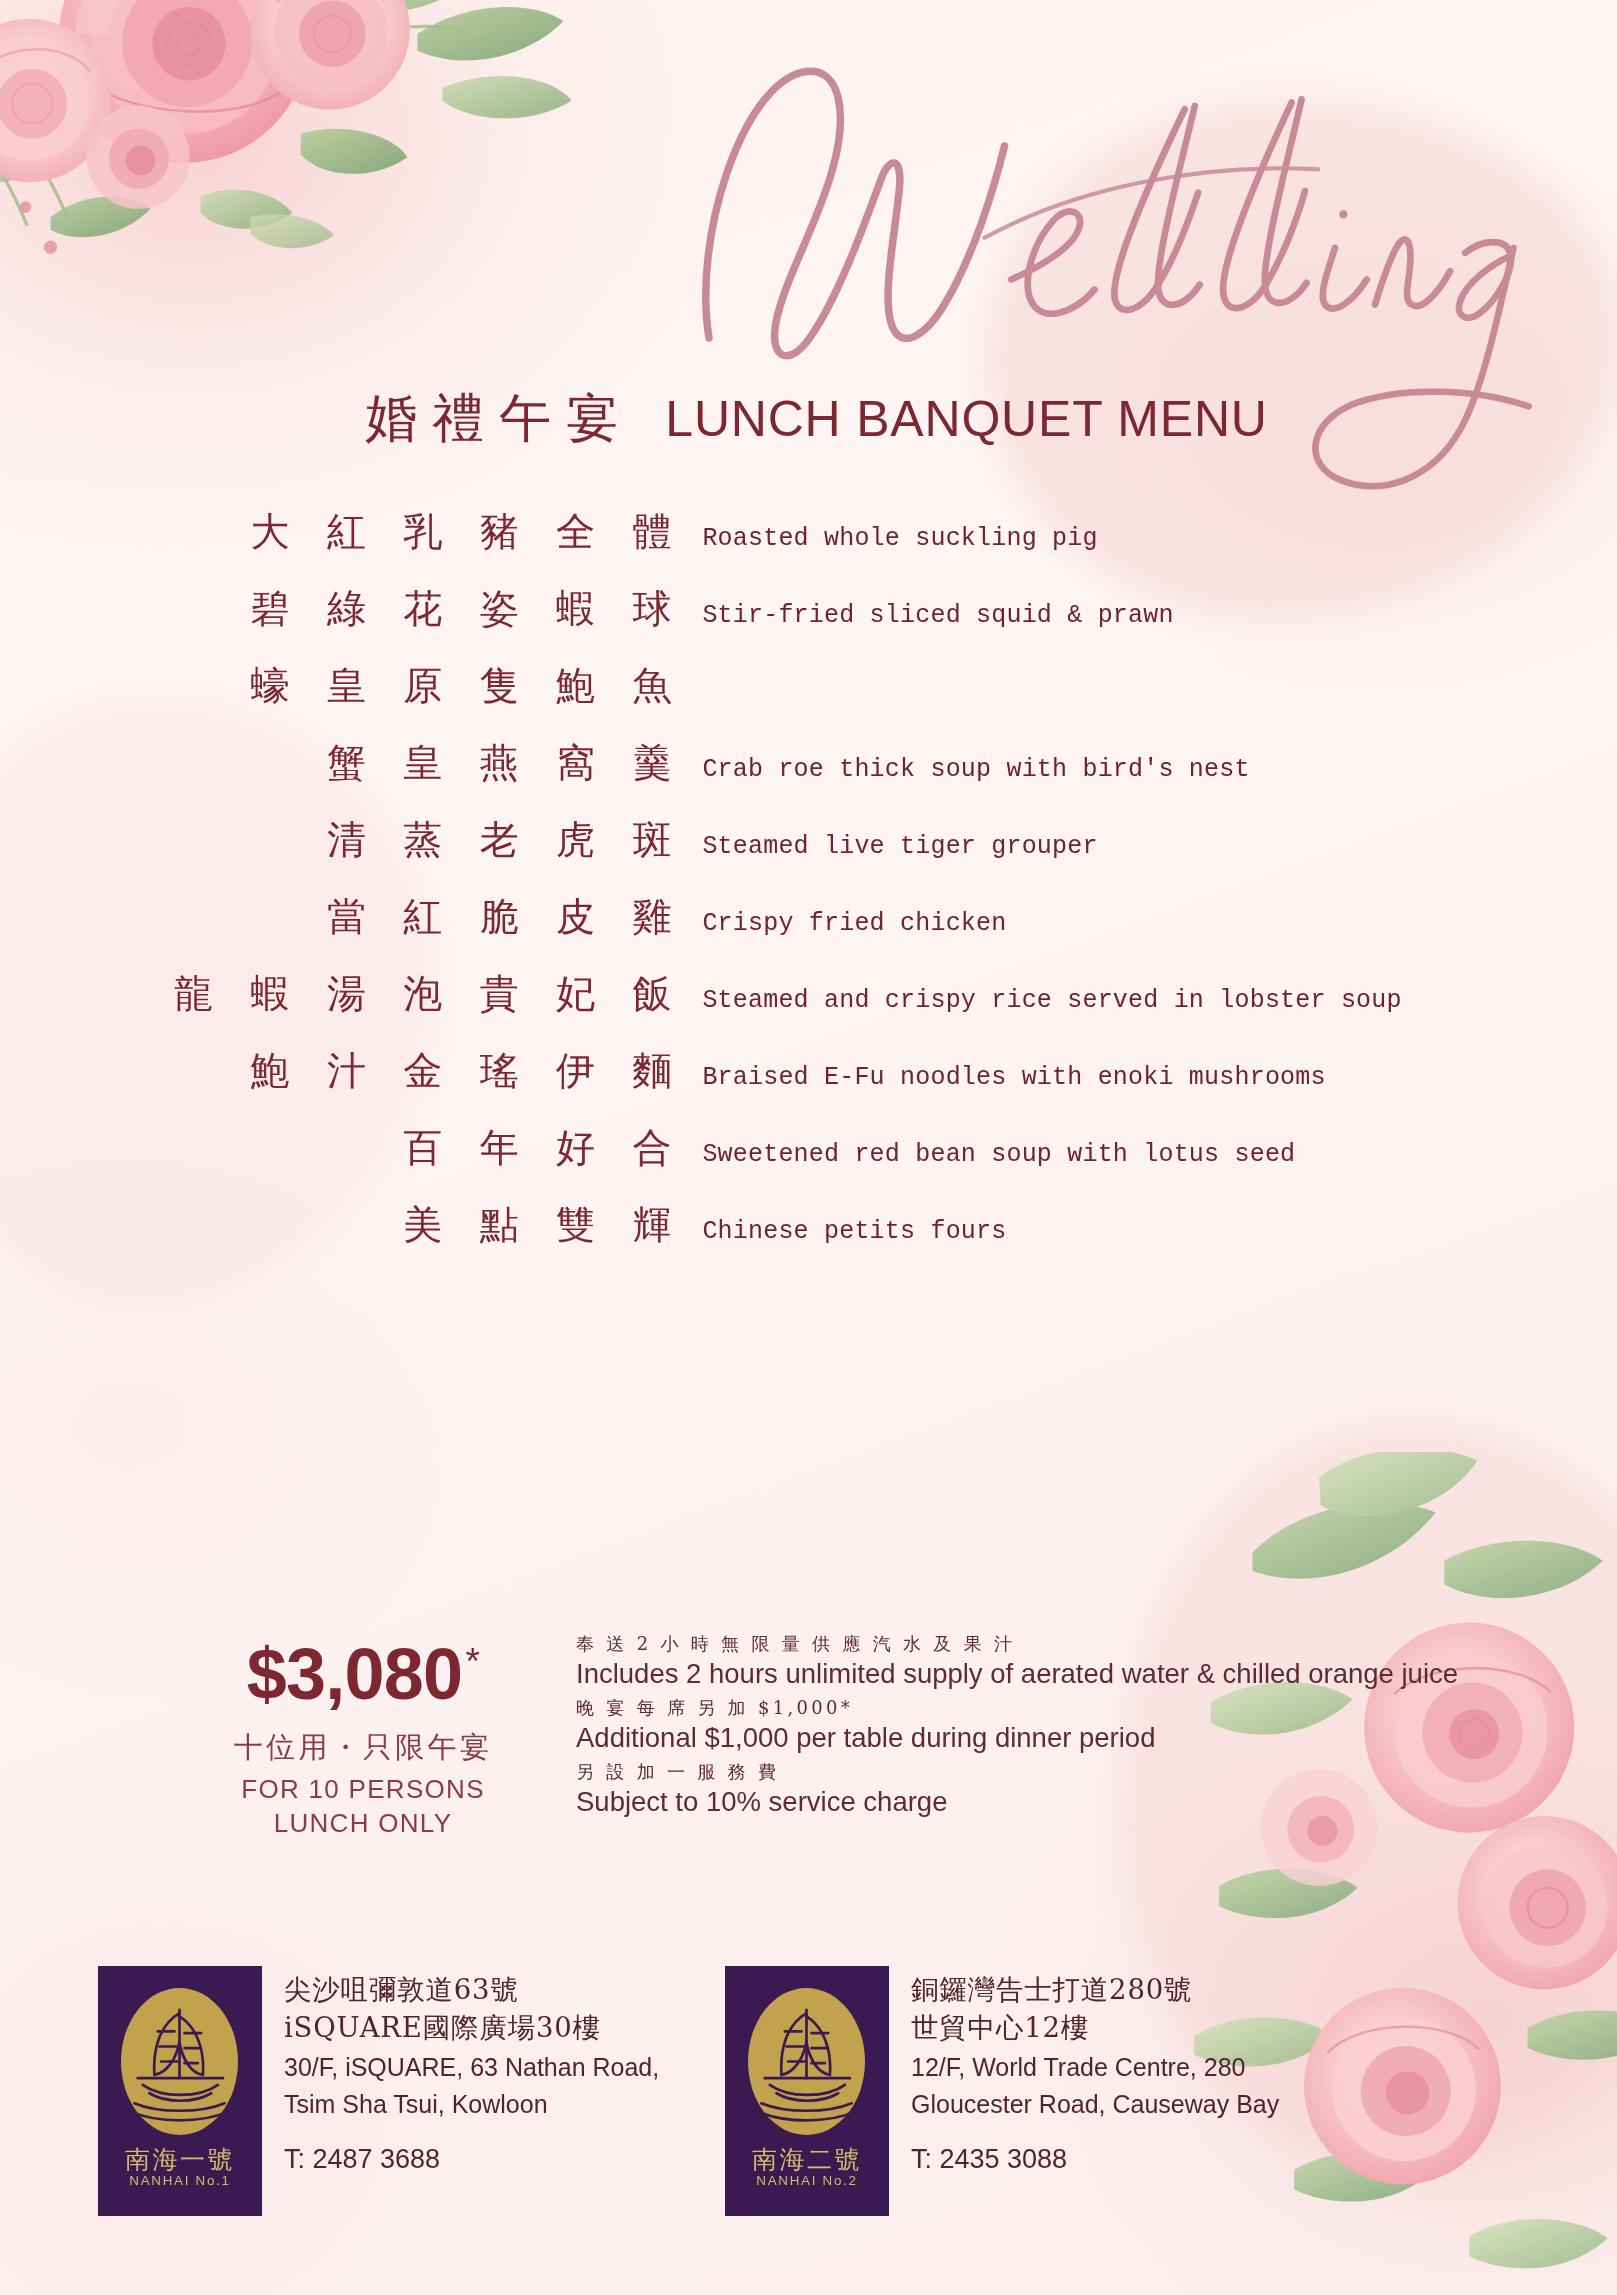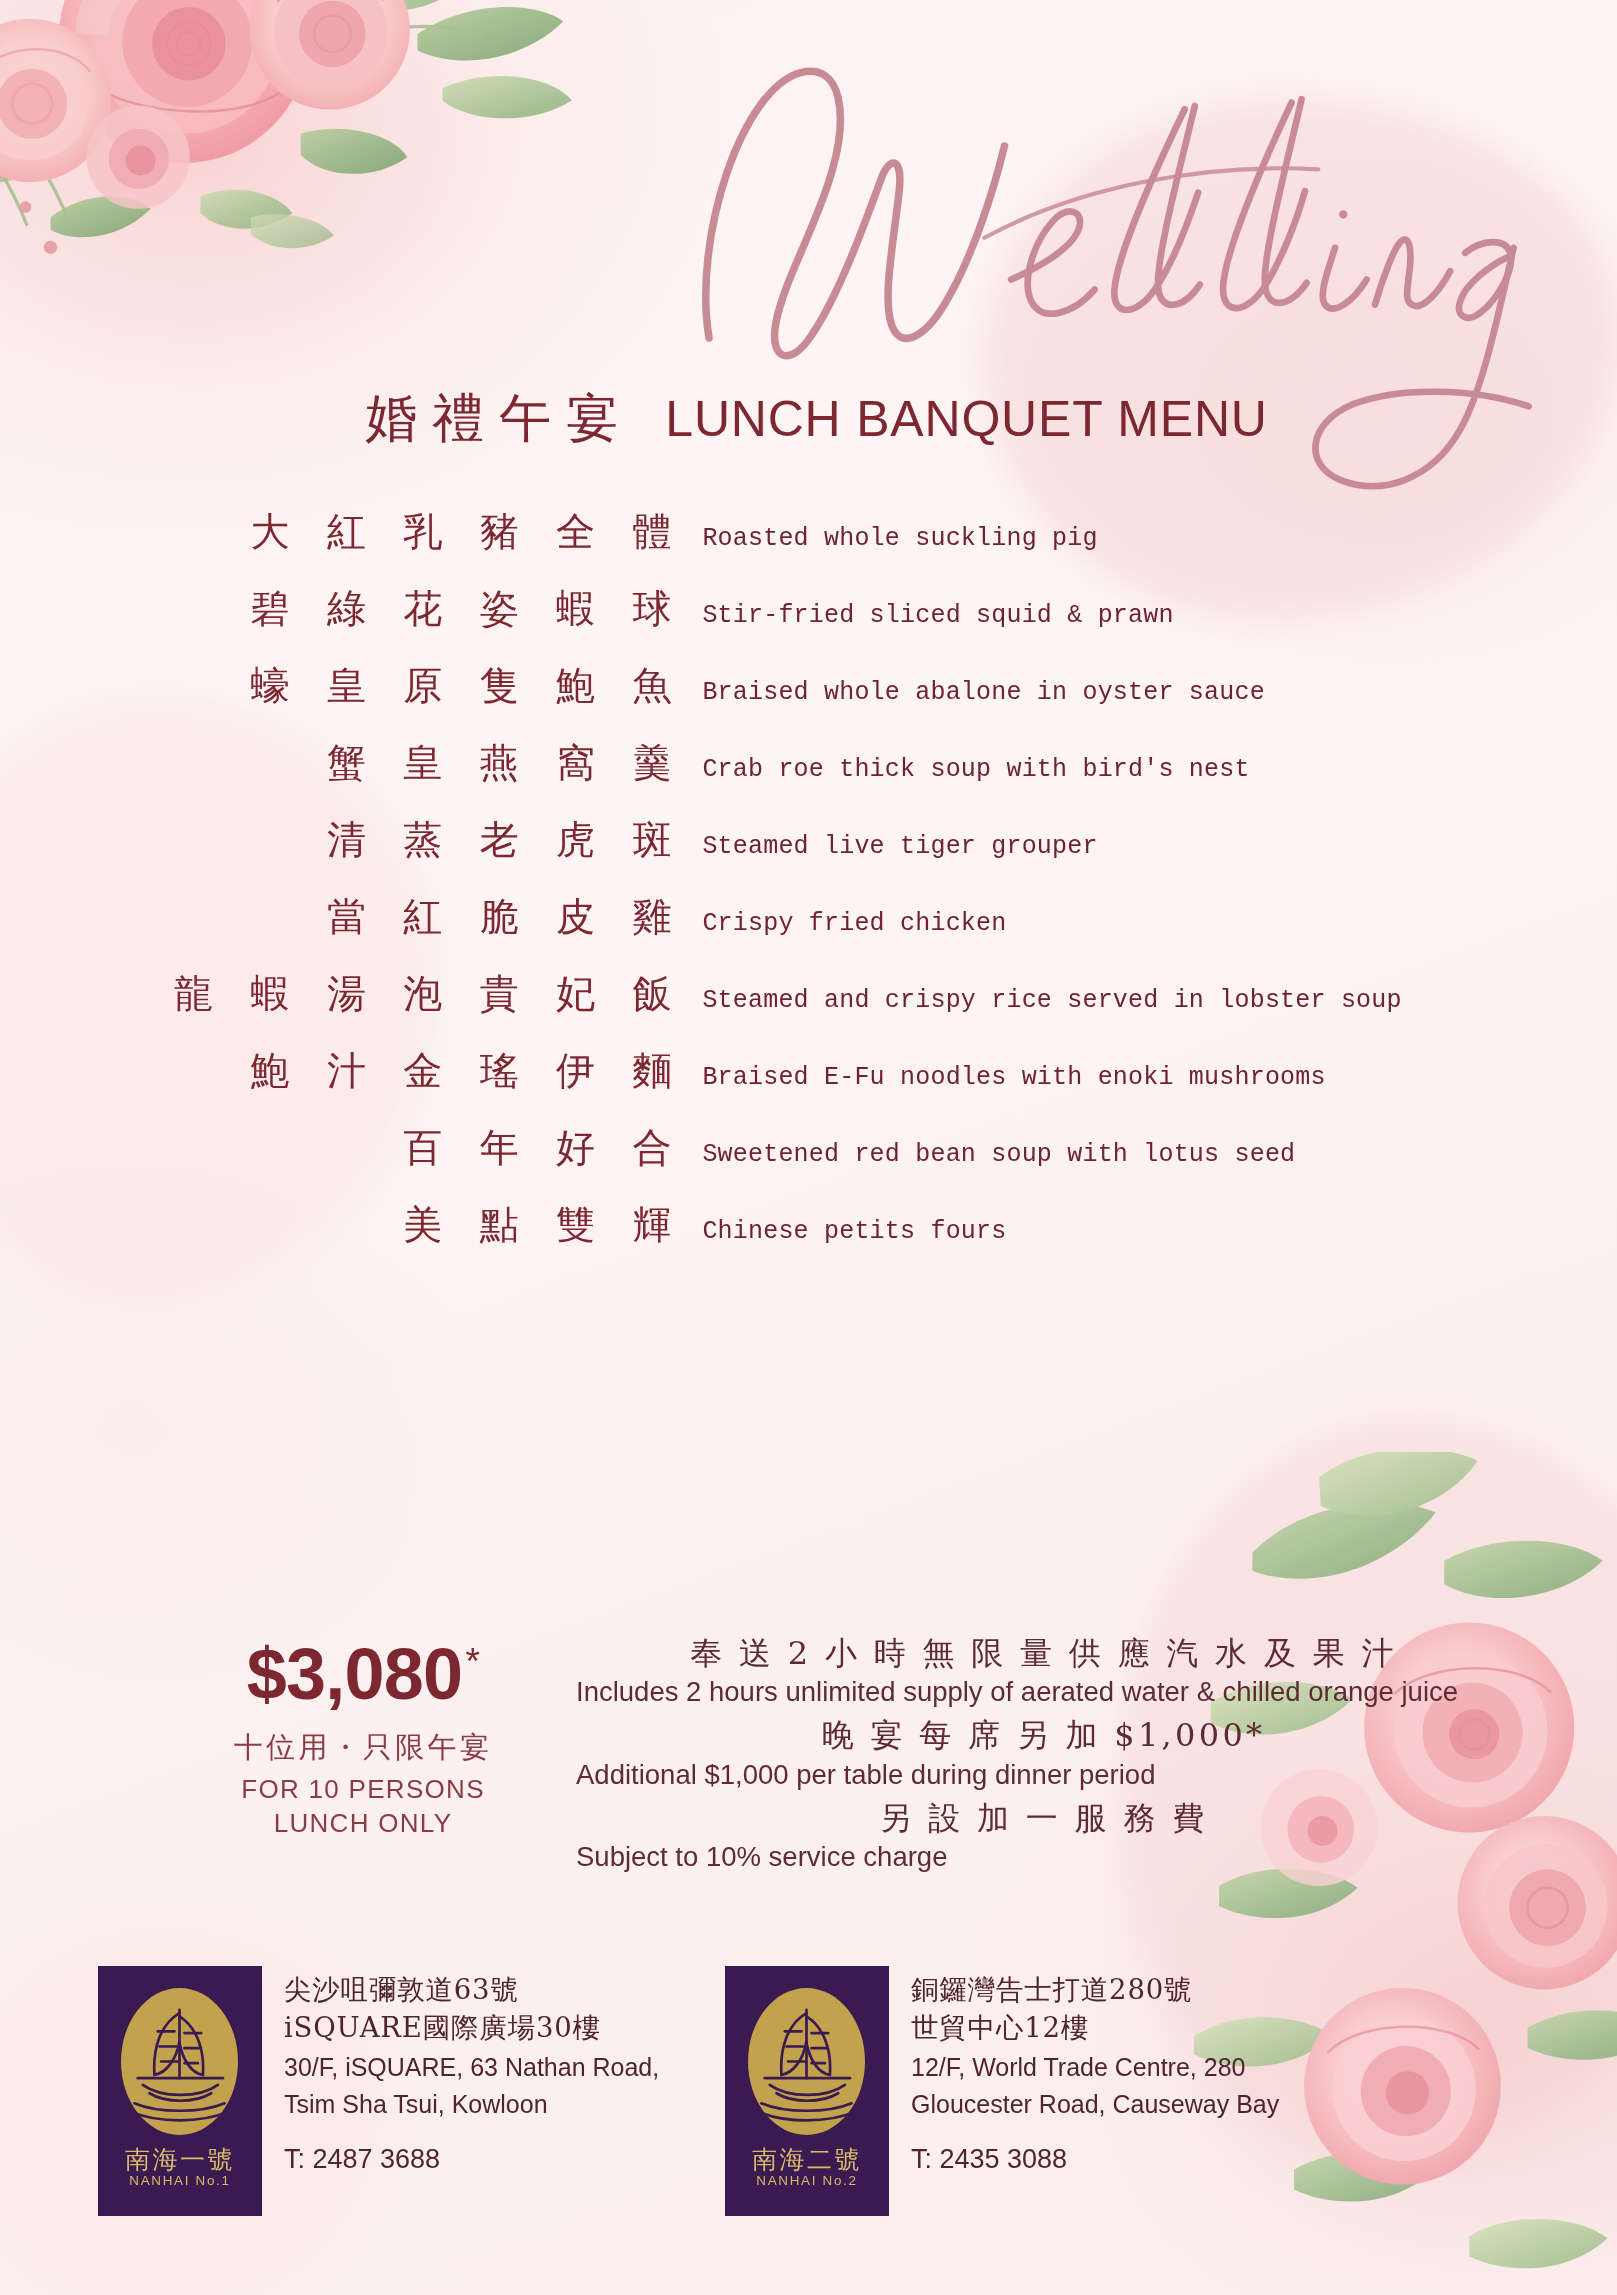--- a/index.html
+++ b/index.html
@@ -151,25 +151,24 @@
 
   .notes {
     position: absolute;
     left: 576px;
     top: 1632px;
     width: 935px;
     color: #5e2b33;
   }
   .note-cn {
     font-family: "DejaVu Serif", serif;
-    font-size: 32px;
+    font-size: 18px;
     letter-spacing: 3.3px;
     line-height: 1.32;
     color: #5e2b33;
-    text-align: center;
   }
   .note-en {
     font-family: "Liberation Sans", sans-serif;
     font-size: 27.5px;
     font-weight: 300;
     line-height: 1.34;
     color: #5e2b33;
     margin-bottom: 3.3px;
   }
 
@@ -457,21 +456,20 @@
     <div class="dish">
       <div class="dish-cn">大 紅 乳 豬 全 體</div>
       <div class="dish-en">Roasted whole suckling pig</div>
     </div>
     <div class="dish">
       <div class="dish-cn">碧 綠 花 姿 蝦 球</div>
       <div class="dish-en">Stir-fried sliced squid &amp; prawn</div>
     </div>
     <div class="dish">
       <div class="dish-cn">蠔 皇 原 隻 鮑 魚</div>
-      <div class="dish-en">Braised whole abalone in oyster sauce</div>
     </div>
     <div class="dish">
       <div class="dish-cn">蟹 皇 燕 窩 羹</div>
       <div class="dish-en">Crab roe thick soup with bird's nest</div>
     </div>
     <div class="dish">
       <div class="dish-cn">清 蒸 老 虎 斑</div>
       <div class="dish-en">Steamed live tiger grouper</div>
     </div>
     <div class="dish">

